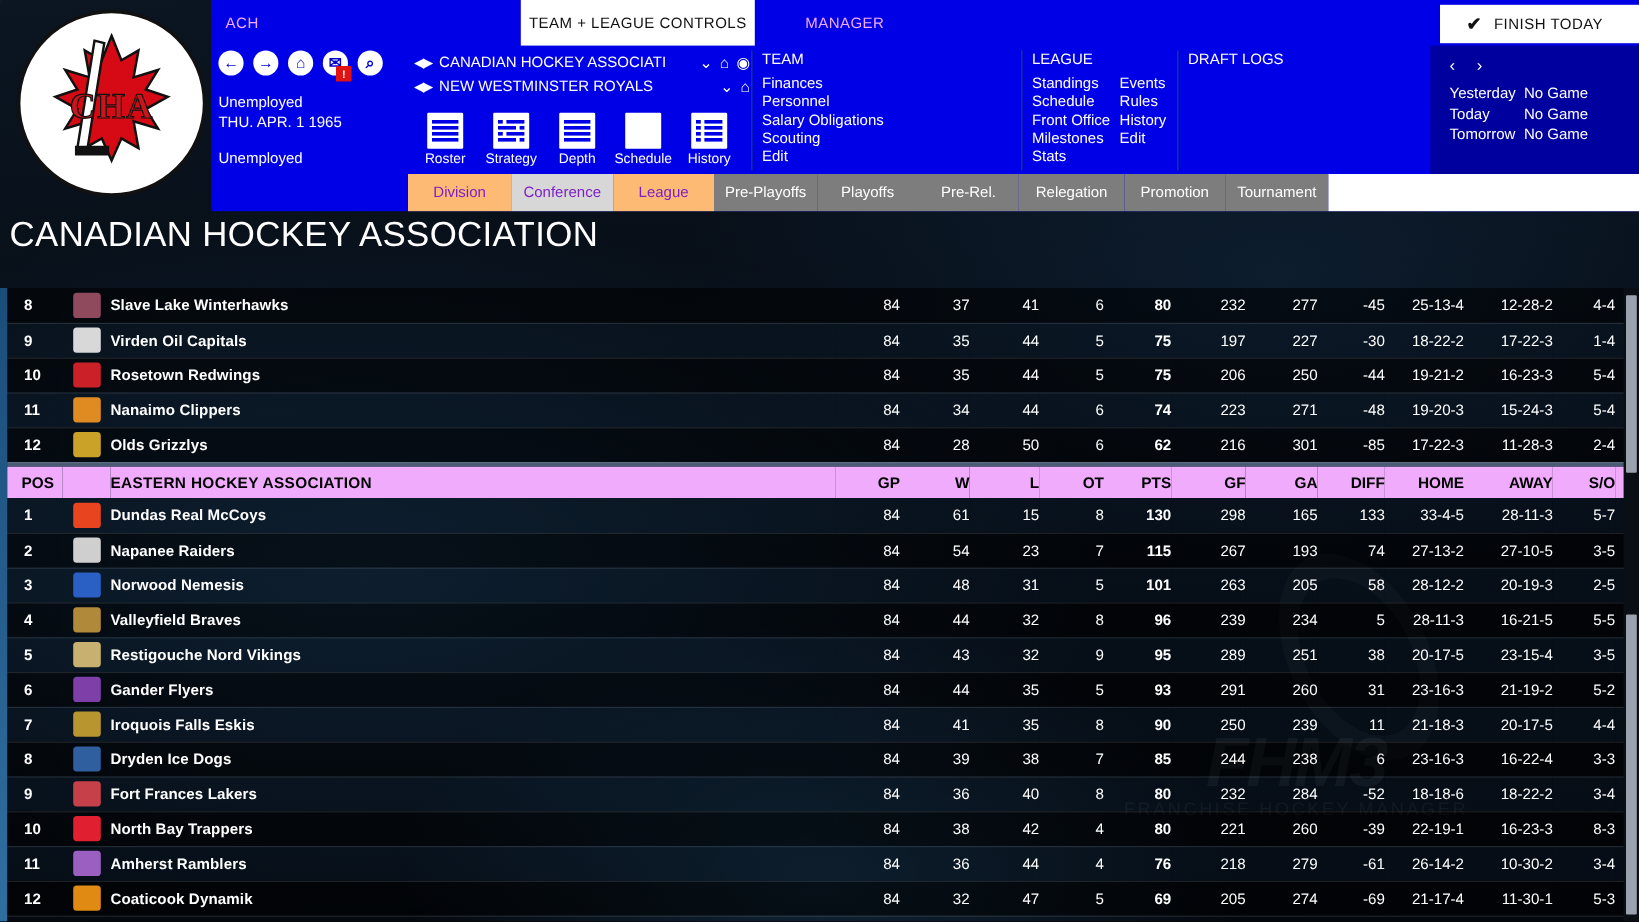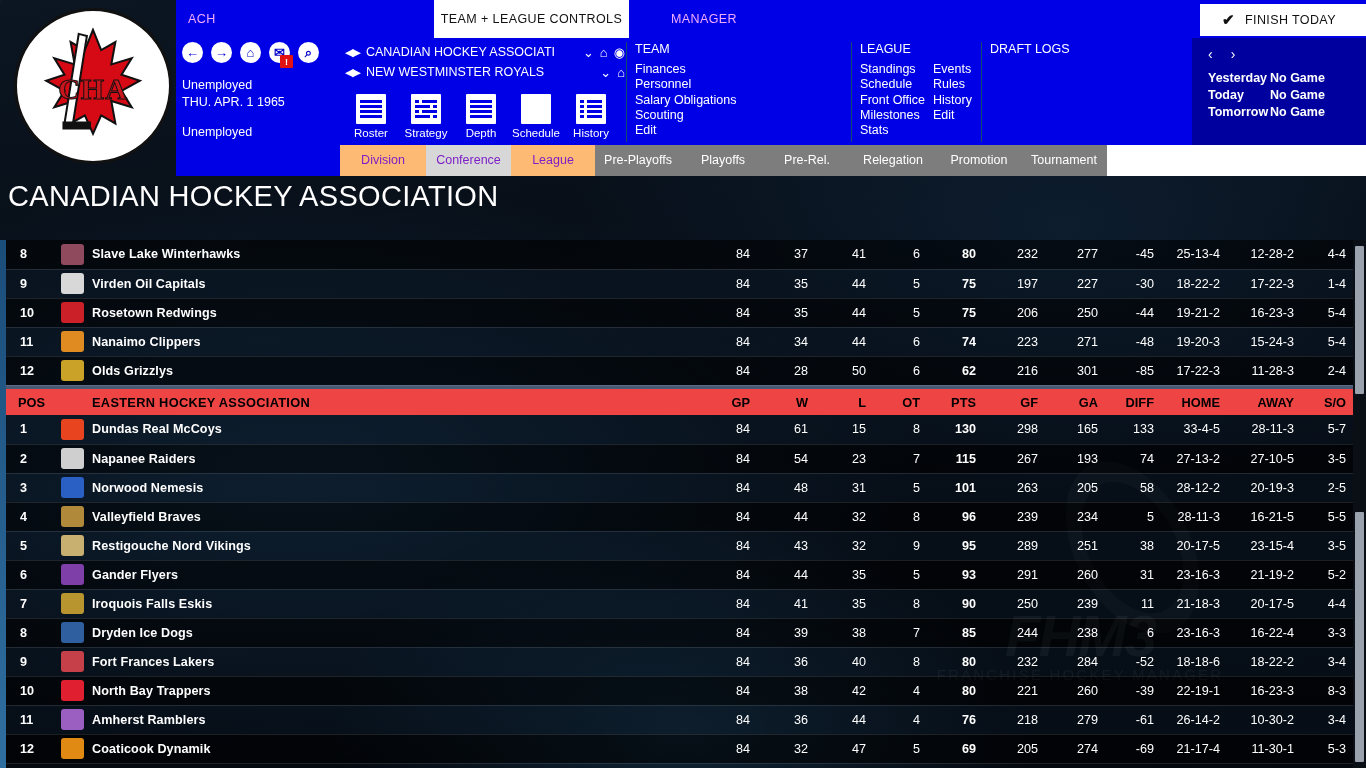--- a/index.html
+++ b/index.html
@@ -127,21 +127,21 @@
   .mcol ul{ list-style:none; }
   .mcol li{ font-size:12.5px; line-height:15.3px; cursor:pointer; white-space:nowrap; }
 
   
   #schedbox{
     position:absolute; left:1192px; top:38px; width:174px; height:138px;
     background:#00009e; padding:8px 0 0 16px;
   }
   #schedbox .navarrows{ display:flex; gap:18px; font-size:14px; margin-bottom:8px; }
   #schedbox .navarrows span{ cursor:pointer; }
-  .srow{ display:flex; font-size:12.5px; line-height:17px;font-weight:bold; }
+  .srow{ display:flex; font-size:12.5px; line-height:17px; }
   .srow .d{ width:62px; }
 
   
   #subtabs{ position:absolute; left:340px; top:145px; width:1026px; height:31px; }
   .stab{
     position:absolute; top:0; height:31px; line-height:31px; text-align:center;
     font-size:12.5px; cursor:pointer;
   }
   .stab.w{ background:#fdba74; color:#7d1fc7; }
   .stab.g{ background:#d7d7d7; color:#7d1fc7; }
@@ -166,21 +166,21 @@
   td{ font-size:12.6px; color:#fff; padding:0; }
   td.pos{ width:46px; text-align:left; padding-left:14px; font-weight:bold; }
   td.logo{ width:40px; text-align:center; }
   td.team{ text-align:left; font-weight:bold; letter-spacing:.1px; }
   td.num{ text-align:right; }
   .c-gp{width:54px;} .c-w{width:58px;} .c-l{width:58px;} .c-ot{width:54px;}
   .c-pts{width:56px; font-weight:bold;} .c-gf{width:62px;} .c-ga{width:60px;}
   .c-diff{width:56px;} .c-home{width:66px;} .c-away{width:74px;} .c-so{width:52px;}
   td.pad{ width:18px; }
 
-  tr.sect{ height:26px; background:#ef4444; }
+  tr.sect{ height:26px; background:#f0abfc; }
   tr.sect td{ color:#000; font-weight:bold; font-size:12.8px; border-bottom:none;}
   tr.sect td.pos{ padding-left:12px; }
   tr.sect td.team{ padding-left:0; letter-spacing:.3px;}
   tr.sectspacer td{ height:4px; padding:0; background:#4a5a74; }
 
   .logo span{
     display:inline-block; width:23px; height:21px; border-radius:3px;
     background-size:cover; vertical-align:middle;
   }
 

